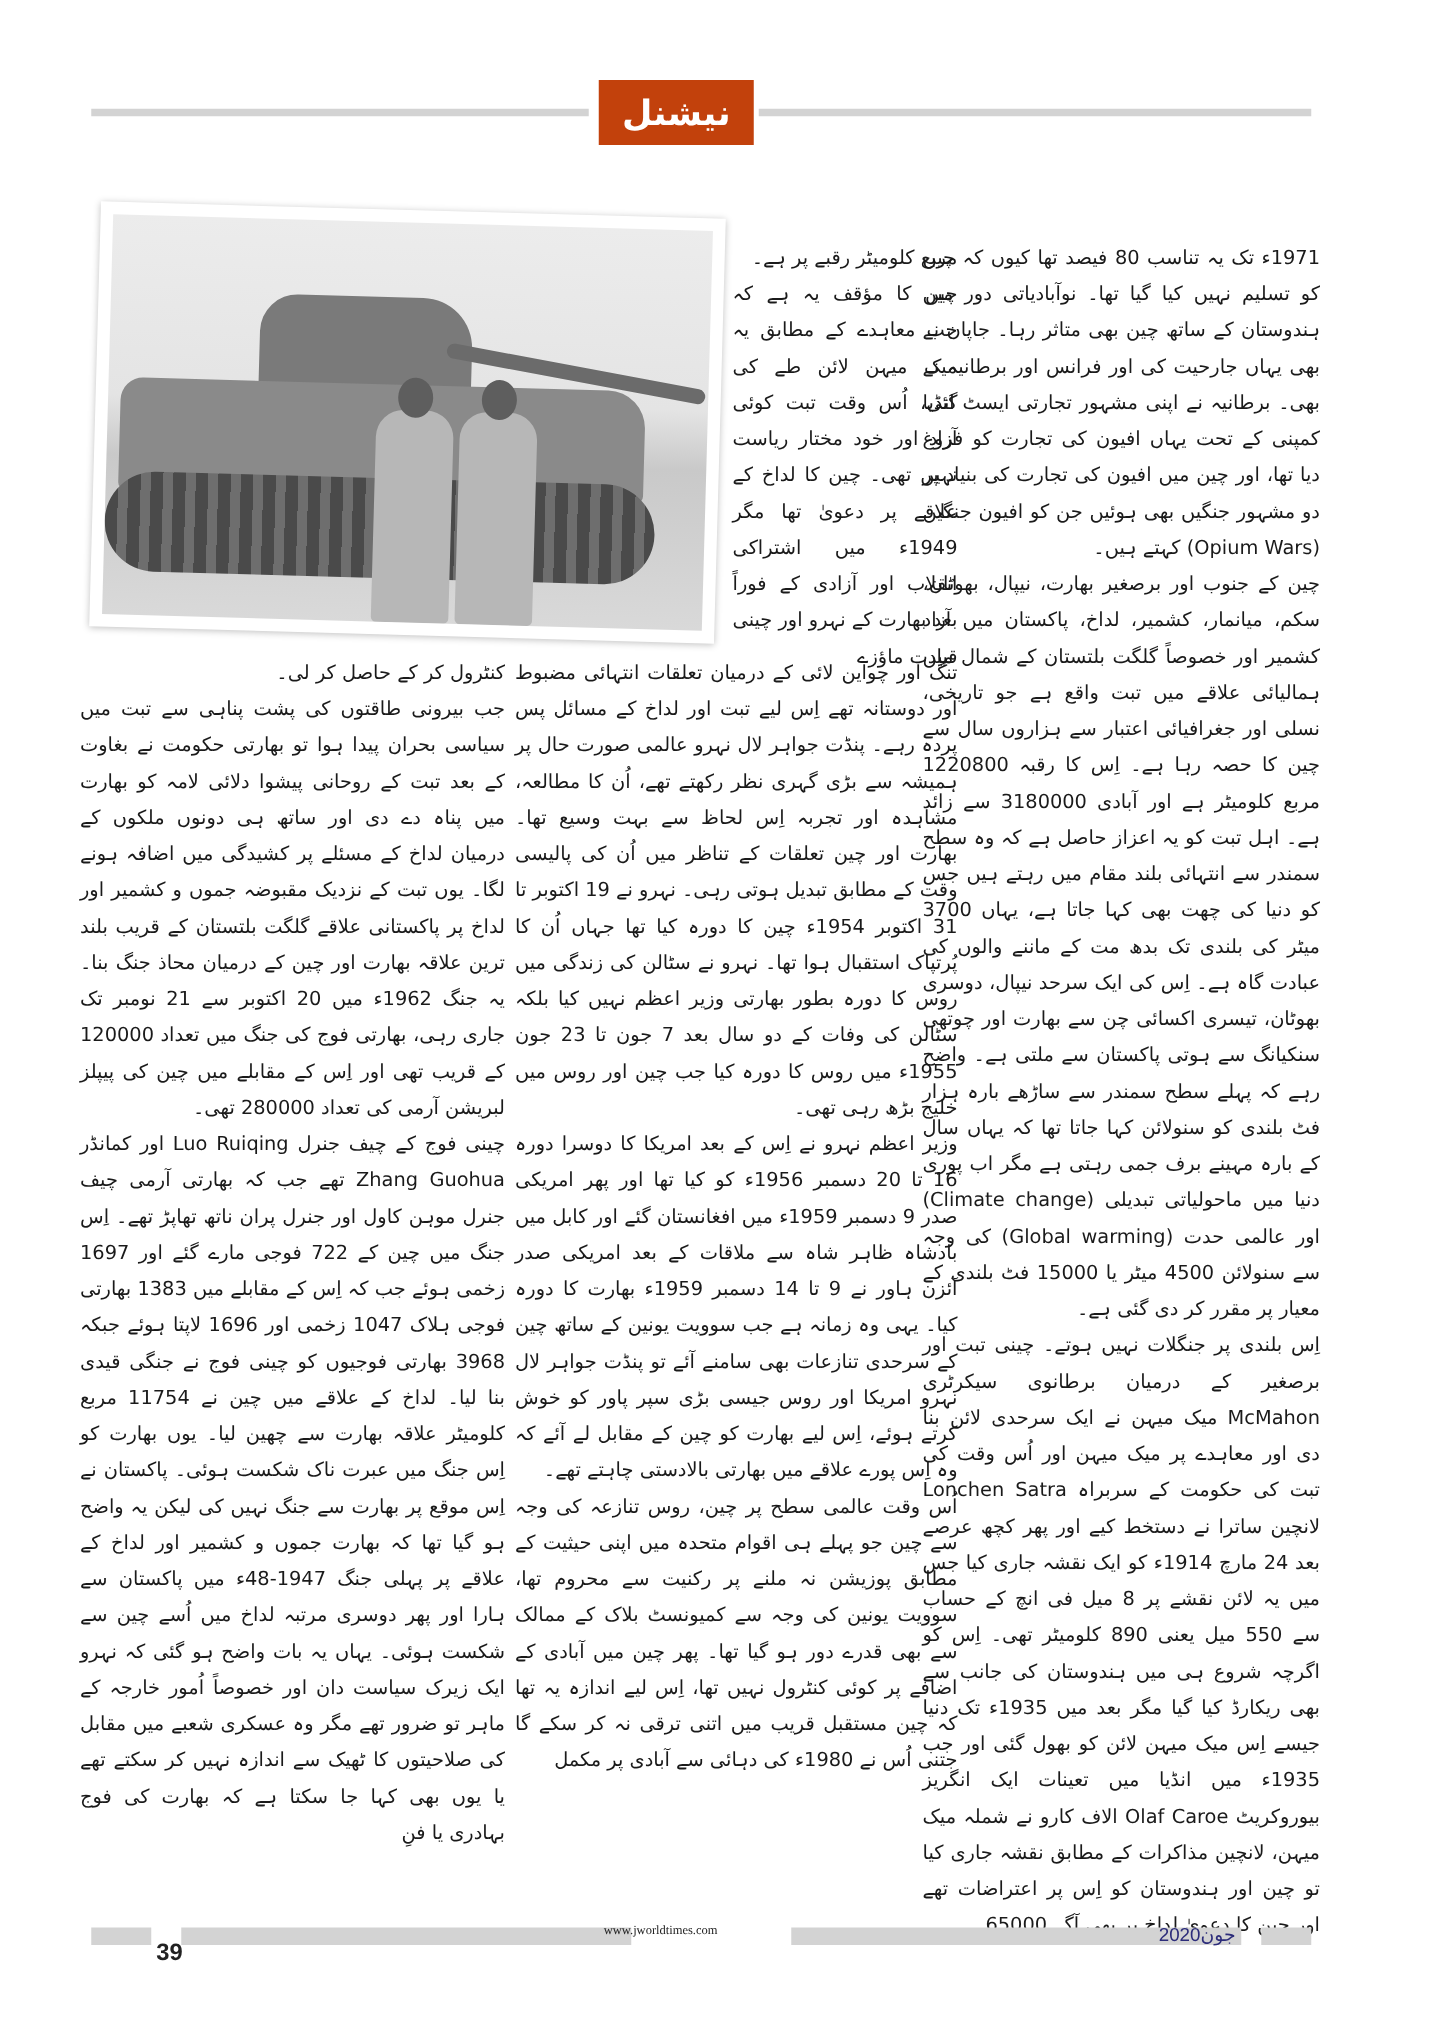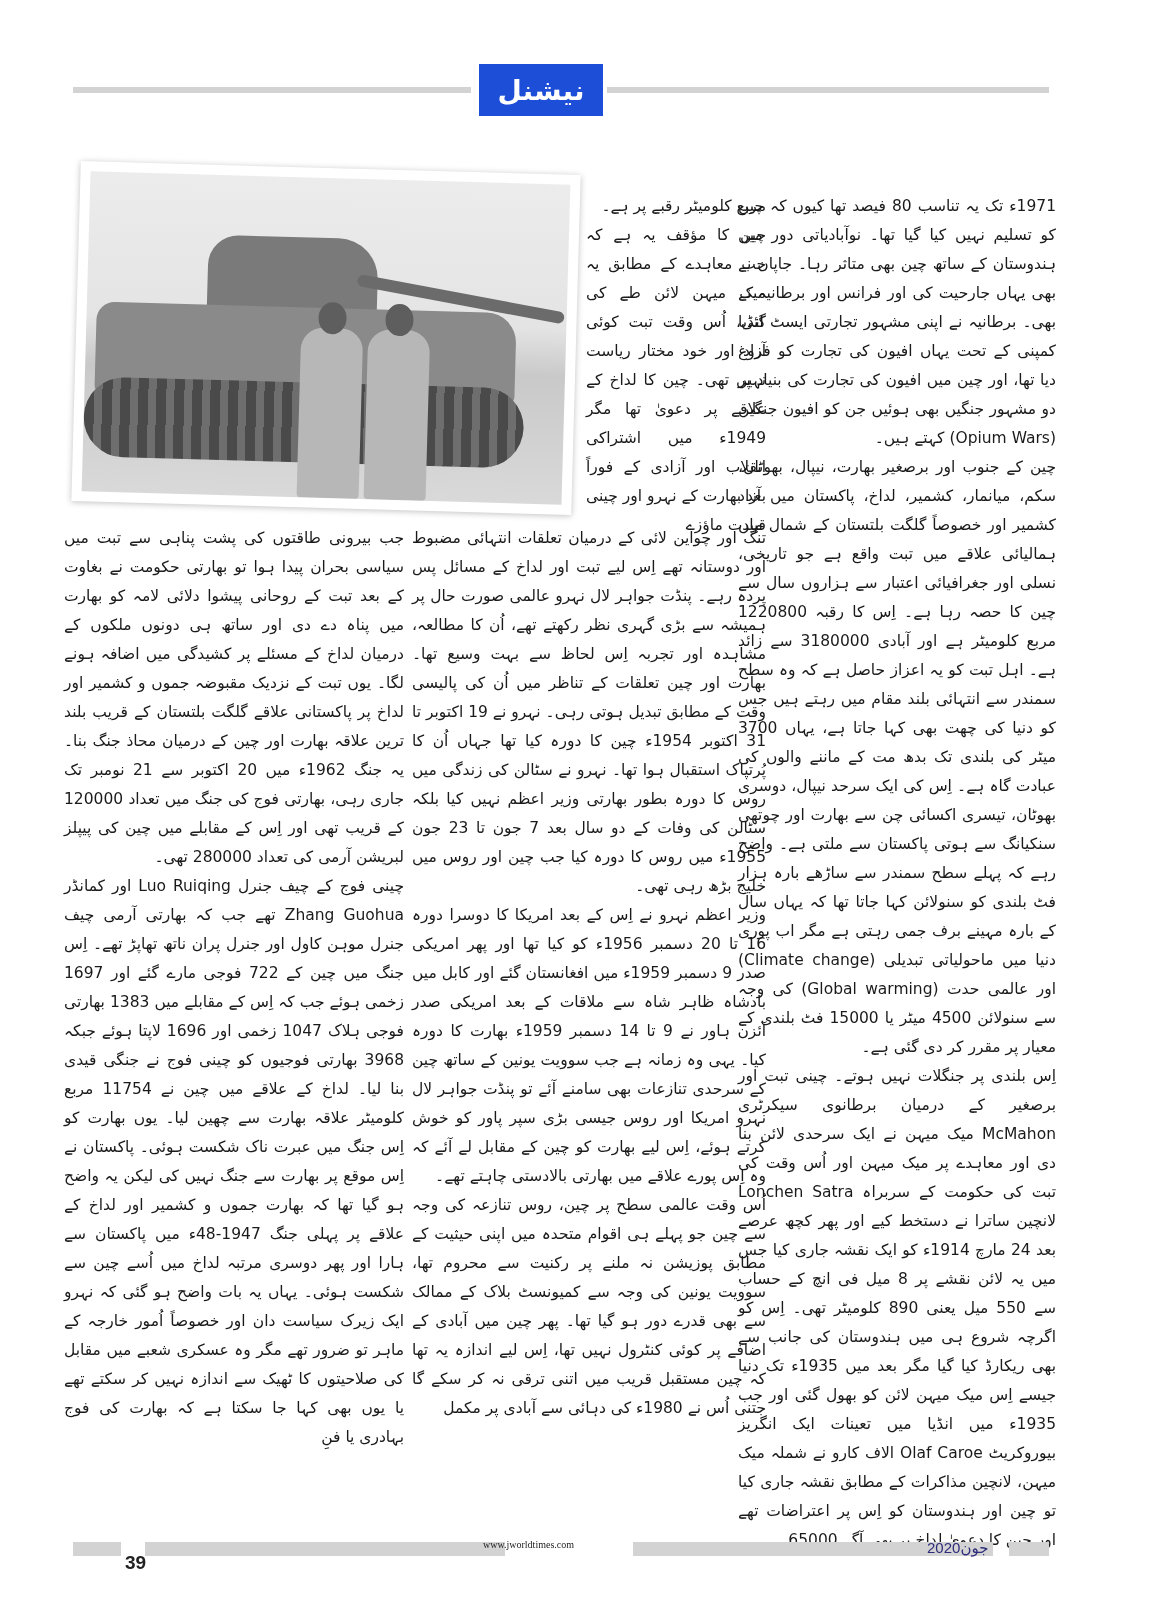--- a/index.html
+++ b/index.html
@@ -1,21 +1,21 @@
 <!DOCTYPE html>
 <html><head>
 <meta charset="utf-8">
 <style>
   html, body { margin: 0; padding: 0; background: #ffffff; }
   body { width: 1155px; height: 1621px; position: relative; overflow: hidden;
          font-family: "DejaVu Sans", sans-serif; color: #1a1a1a; }
   .header-rule-l { position: absolute; top: 87px; left: 73px; width: 398px; height: 6px; background: #d3d3d3; }
   .header-rule-r { position: absolute; top: 87px; left: 607px; width: 442px; height: 6px; background: #d3d3d3; }
   .section-tag { position: absolute; top: 64px; left: 479px; width: 124px; height: 52px;
-                 background: #1d4ed8; color: #fff; display: flex; align-items: center; justify-content: center;
+                 background: #c2410c; color: #fff; display: flex; align-items: center; justify-content: center;
                  font-size: 28px; font-weight: bold; direction: rtl; }
   .col { position: absolute; direction: rtl; text-align: justify; font-size: 15.5px; line-height: 29px; }
   .col p { margin: 0; }
   .col-right { left: 738px; top: 192px; width: 318px; height: 1320px; }
   .col-mid-top { left: 586px; top: 192px; width: 180px; }
   .col-mid { left: 412px; top: 524px; width: 354px; }
   .col-left { left: 64px; top: 524px; width: 340px; }
   .photo-wrap { position: absolute; left: 76px; top: 168px; width: 500px; height: 340px;
                 transform: rotate(1.6deg); background: #fff; box-shadow: 0 1px 6px rgba(0,0,0,0.25); padding: 10px; box-sizing: border-box; }
   .photo { width: 100%; height: 100%; background: linear-gradient(180deg, #ececec 0%, #e4e4e4 45%, #c9c9c9 60%, #d9d9d9 100%);
@@ -71,20 +71,21 @@
   <p>چین کا مؤقف یہ ہے کہ جب معاہدے کے مطابق یہ میک میہن لائن طے کی گئی، اُس وقت تبت کوئی آزاد اور خود مختار ریاست نہیں تھی۔ چین کا لداخ کے علاقے پر دعویٰ تھا مگر 1949ء میں اشتراکی انقلاب اور آزادی کے فوراً بعد بھارت کے نہرو اور چینی قیادت ماؤزے</p>
 </div>
 
 <div class="col col-mid">
   <p>تنگ اور چواین لائی کے درمیان تعلقات انتہائی مضبوط اور دوستانہ تھے اِس لیے تبت اور لداخ کے مسائل پس پردہ رہے۔ پنڈت جواہر لال نہرو عالمی صورت حال پر ہمیشہ سے بڑی گہری نظر رکھتے تھے، اُن کا مطالعہ، مشاہدہ اور تجربہ اِس لحاظ سے بہت وسیع تھا۔ بھارت اور چین تعلقات کے تناظر میں اُن کی پالیسی وقت کے مطابق تبدیل ہوتی رہی۔ نہرو نے 19 اکتوبر تا 31 اکتوبر 1954ء چین کا دورہ کیا تھا جہاں اُن کا پُرتپاک استقبال ہوا تھا۔ نہرو نے سٹالن کی زندگی میں روس کا دورہ بطور بھارتی وزیر اعظم نہیں کیا بلکہ سٹالن کی وفات کے دو سال بعد 7 جون تا 23 جون 1955ء میں روس کا دورہ کیا جب چین اور روس میں خلیج بڑھ رہی تھی۔</p>
   <p>وزیر اعظم نہرو نے اِس کے بعد امریکا کا دوسرا دورہ 16 تا 20 دسمبر 1956ء کو کیا تھا اور پھر امریکی صدر 9 دسمبر 1959ء میں افغانستان گئے اور کابل میں بادشاہ ظاہر شاہ سے ملاقات کے بعد امریکی صدر آئزن ہاور نے 9 تا 14 دسمبر 1959ء بھارت کا دورہ کیا۔ یہی وہ زمانہ ہے جب سوویت یونین کے ساتھ چین کے سرحدی تنازعات بھی سامنے آئے تو پنڈت جواہر لال نہرو امریکا اور روس جیسی بڑی سپر پاور کو خوش کرتے ہوئے، اِس لیے بھارت کو چین کے مقابل لے آئے کہ وہ اِس پورے علاقے میں بھارتی بالادستی چاہتے تھے۔</p>
   <p>اُس وقت عالمی سطح پر چین، روس تنازعہ کی وجہ سے چین جو پہلے ہی اقوام متحدہ میں اپنی حیثیت کے مطابق پوزیشن نہ ملنے پر رکنیت سے محروم تھا، سوویت یونین کی وجہ سے کمیونسٹ بلاک کے ممالک سے بھی قدرے دور ہو گیا تھا۔ پھر چین میں آبادی کے اضافے پر کوئی کنٹرول نہیں تھا، اِس لیے اندازہ یہ تھا کہ چین مستقبل قریب میں اتنی ترقی نہ کر سکے گا جتنی اُس نے 1980ء کی دہائی سے آبادی پر مکمل</p>
 </div>
 
 <div class="col col-left">
+  <p>کنٹرول کر کے حاصل کر لی۔</p>
   <p>جب بیرونی طاقتوں کی پشت پناہی سے تبت میں سیاسی بحران پیدا ہوا تو بھارتی حکومت نے بغاوت کے بعد تبت کے روحانی پیشوا دلائی لامہ کو بھارت میں پناہ دے دی اور ساتھ ہی دونوں ملکوں کے درمیان لداخ کے مسئلے پر کشیدگی میں اضافہ ہونے لگا۔ یوں تبت کے نزدیک مقبوضہ جموں و کشمیر اور لداخ پر پاکستانی علاقے گلگت بلتستان کے قریب بلند ترین علاقہ بھارت اور چین کے درمیان محاذ جنگ بنا۔ یہ جنگ 1962ء میں 20 اکتوبر سے 21 نومبر تک جاری رہی، بھارتی فوج کی جنگ میں تعداد 120000 کے قریب تھی اور اِس کے مقابلے میں چین کی پیپلز لبریشن آرمی کی تعداد 280000 تھی۔</p>
   <p>چینی فوج کے چیف جنرل Luo Ruiqing اور کمانڈر Zhang Guohua تھے جب کہ بھارتی آرمی چیف جنرل موہن کاول اور جنرل پران ناتھ تھاپڑ تھے۔ اِس جنگ میں چین کے 722 فوجی مارے گئے اور 1697 زخمی ہوئے جب کہ اِس کے مقابلے میں 1383 بھارتی فوجی ہلاک 1047 زخمی اور 1696 لاپتا ہوئے جبکہ 3968 بھارتی فوجیوں کو چینی فوج نے جنگی قیدی بنا لیا۔ لداخ کے علاقے میں چین نے 11754 مربع کلومیٹر علاقہ بھارت سے چھین لیا۔ یوں بھارت کو اِس جنگ میں عبرت ناک شکست ہوئی۔ پاکستان نے اِس موقع پر بھارت سے جنگ نہیں کی لیکن یہ واضح ہو گیا تھا کہ بھارت جموں و کشمیر اور لداخ کے علاقے پر پہلی جنگ 1947-48ء میں پاکستان سے ہارا اور پھر دوسری مرتبہ لداخ میں اُسے چین سے شکست ہوئی۔ یہاں یہ بات واضح ہو گئی کہ نہرو ایک زیرک سیاست دان اور خصوصاً اُمور خارجہ کے ماہر تو ضرور تھے مگر وہ عسکری شعبے میں مقابل کی صلاحیتوں کا ٹھیک سے اندازہ نہیں کر سکتے تھے یا یوں بھی کہا جا سکتا ہے کہ بھارت کی فوج بہادری یا فنِ</p>
 </div>
 
 <div class="footer">
   <div class="bar b1"></div>
   <div class="bar b2"></div>
   <div class="bar b3"></div>
   <div class="bar b4"></div>
   <span class="page-num">39</span>

